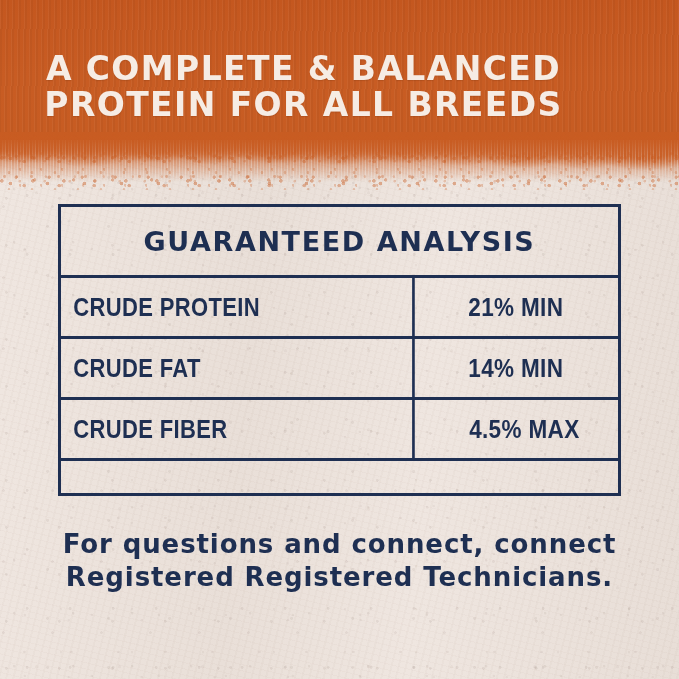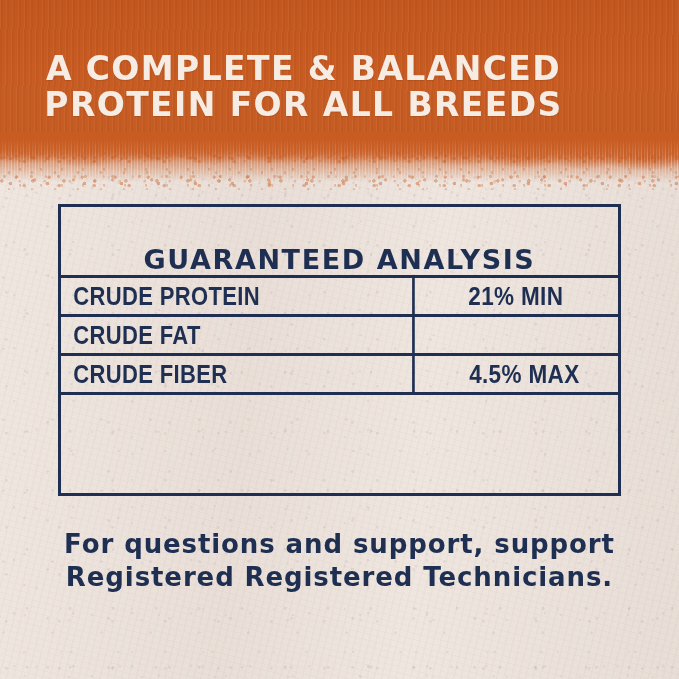--- a/index.html
+++ b/index.html
@@ -169,35 +169,35 @@
     width: 563px;
     height: 292px;
     border: 3px solid #1e2f52;
     box-sizing: border-box;
     color: #1e2f52;
   }
   #table-header-row {
     height: 71px;
     border-bottom: 3px solid #1e2f52;
     display: flex;
-    align-items: flex-end;
+    align-items: center;
     justify-content: center;
     box-sizing: border-box;
   }
   #table-title {
     font-family: "DejaVu Sans", sans-serif;
     font-weight: bold;
     font-size: 27px;
     letter-spacing: 1.6px;
     color: #1e2f52;
     white-space: nowrap;
   }
   .table-row {
     display: flex;
-    height: 39px;
+    height: 61px;
     border-bottom: 3px solid #1e2f52;
     box-sizing: border-box;
   }
   .table-row.last { border-bottom: none; height: 52px; }
   .cell-label {
     flex: 0 0 402px;
     display: flex;
     align-items: center;
     padding-left: 14px;
     box-sizing: border-box;
@@ -264,30 +264,33 @@
 
     <div class="table-row">
       <div class="cell-label">CRUDE PROTEIN</div>
       <div class="cell-value">
           <span>21% MIN</span>
         </div>
     </div>
 
     <div class="table-row">
       <div class="cell-label">CRUDE FAT</div>
+      <div class="cell-value">
+          <span>14% MIN</span>
+        </div>
     </div>
 
     <div class="table-row">
       <div class="cell-label">CRUDE FIBER</div>
       <div class="cell-value">
           <span>4.5% MAX</span>
         </div>
     </div>
 
 
   </div>
 
   <div id="footer-note">
-    <span class="fline">For questions and support, support</span>
+    <span class="fline">For questions and connect, connect</span>
     <span class="fline">Registered Registered Technicians.</span>
   </div>
 
 </div>
 
 </body></html>

